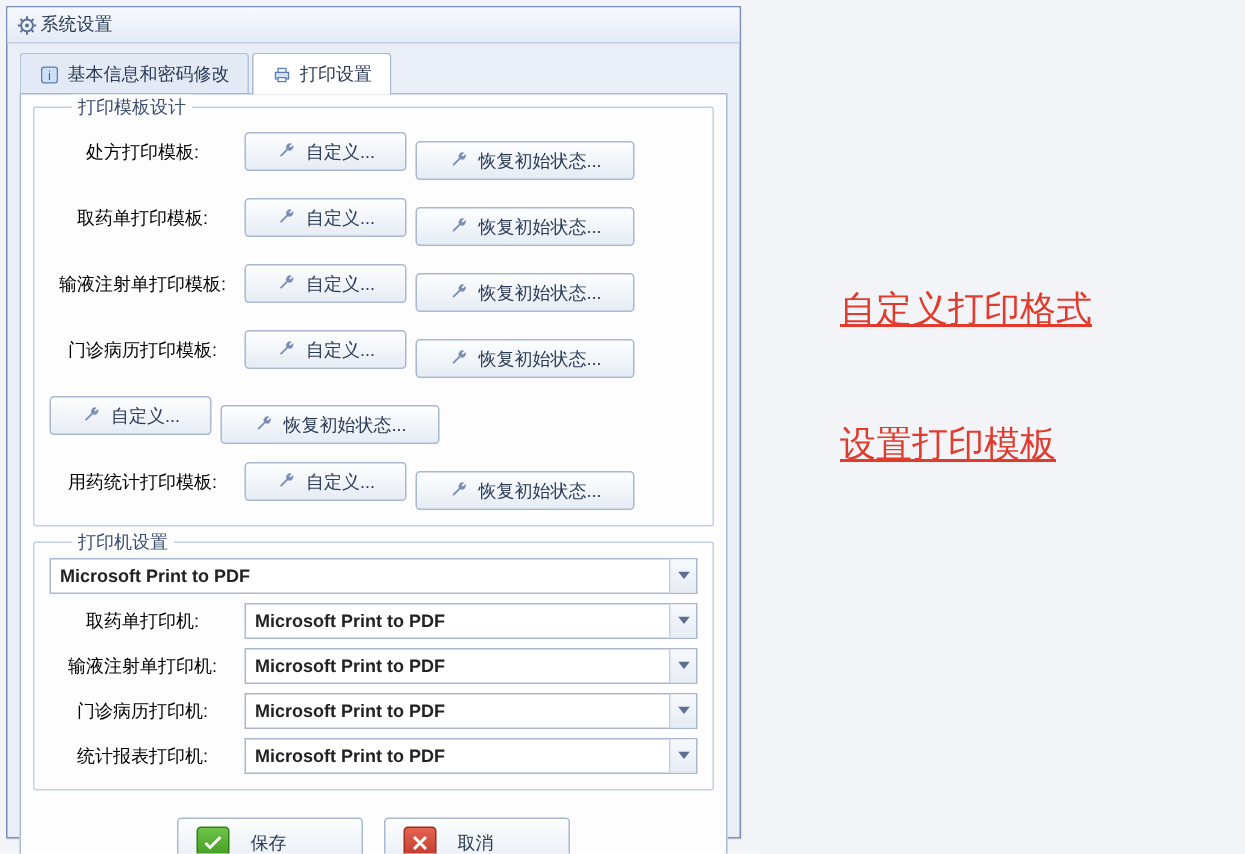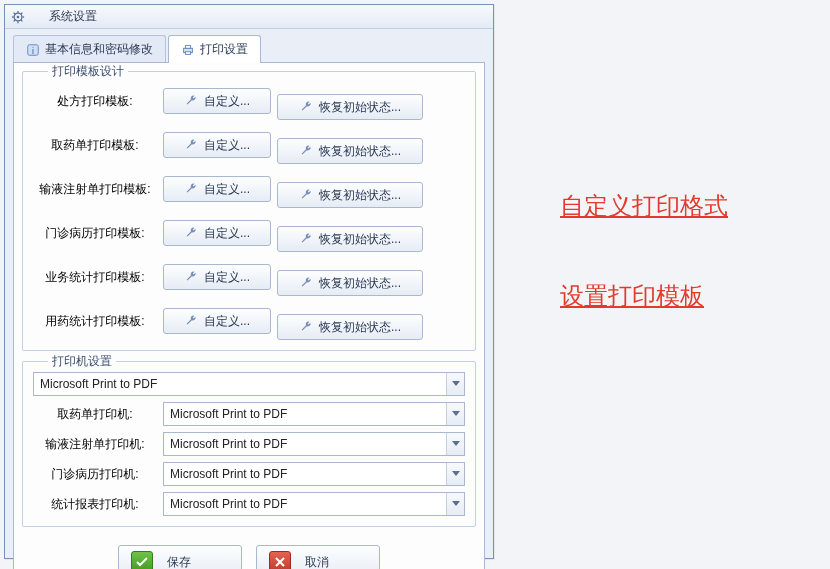--- a/index.html
+++ b/index.html
@@ -21,21 +21,21 @@
     border: 1px solid #7a8fb5;
     box-shadow: 1px 1px 0 rgba(0,0,0,0.05);
   }
   .titlebar {
     height: 24px;
     background: linear-gradient(#f7f9fc, #e4ebf6);
     border-bottom: 1px solid #c2cee1;
     display: flex;
     align-items: center;
     padding: 0 6px;
-    gap: 24px;
+    gap: 2px;
   }
   .titlebar-icon { width: 14px; height: 14px; }
   .title-text { color: #2a3a55; }
   .tabs {
     display: flex;
     padding: 6px 8px 0 8px;
     gap: 2px;
   }
   .tab {
     display: flex;
@@ -109,20 +109,21 @@
   }
   .btn.small { width: 108px; }
   .btn.restore { width: 146px; margin-left: 6px; margin-top: 12px; }
   .wrench-icon { width: 14px; height: 14px; }
   .combo {
     flex: 1;
     height: 24px;
     display: flex;
     border: 1px solid #a9b8cf;
     background: #fff;
+    font-weight: bold;
   }
   .combo-text {
     flex: 1;
     padding: 0 6px;
     display: flex;
     align-items: center;
     color: #222;
   }
   .combo-arrow {
     width: 18px;
@@ -275,21 +276,20 @@
         </div>
         <div class="btn restore">
           <svg class="wrench-icon" viewBox="0 0 16 16">
               <path d="M13 3a3 3 0 0 1-4 4L4 12l-1-1 5-5a3 3 0 0 1 4-4l-2 2 1 1 2-2z" fill="#7a8fb5"></path>
             </svg>
           <span>恢复初始状态...</span>
         </div>
       </div>
 
       <div class="row">
-        <div class="label">业务统计打印模板:</div>
         <div class="btn small">
           <svg class="wrench-icon" viewBox="0 0 16 16">
               <path d="M13 3a3 3 0 0 1-4 4L4 12l-1-1 5-5a3 3 0 0 1 4-4l-2 2 1 1 2-2z" fill="#7a8fb5"></path>
             </svg>
           <span>自定义...</span>
         </div>
         <div class="btn restore">
           <svg class="wrench-icon" viewBox="0 0 16 16">
               <path d="M13 3a3 3 0 0 1-4 4L4 12l-1-1 5-5a3 3 0 0 1 4-4l-2 2 1 1 2-2z" fill="#7a8fb5"></path>
             </svg>

